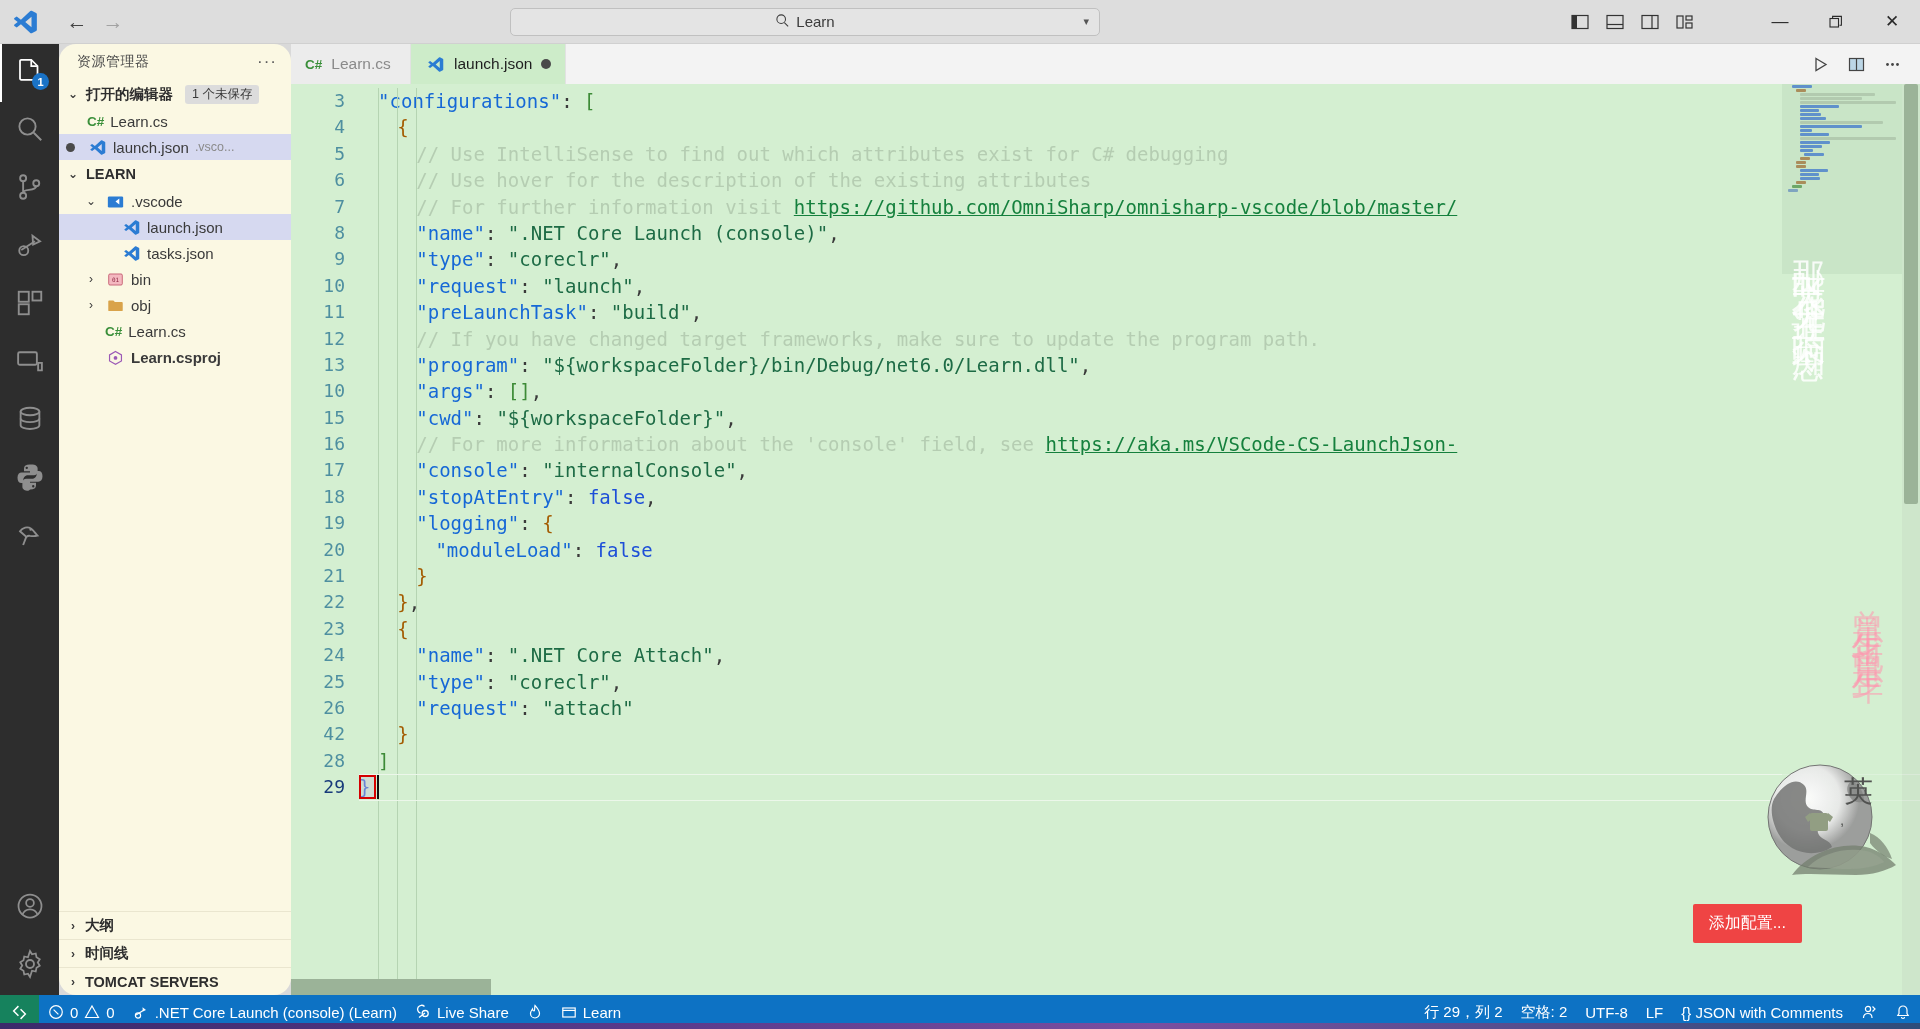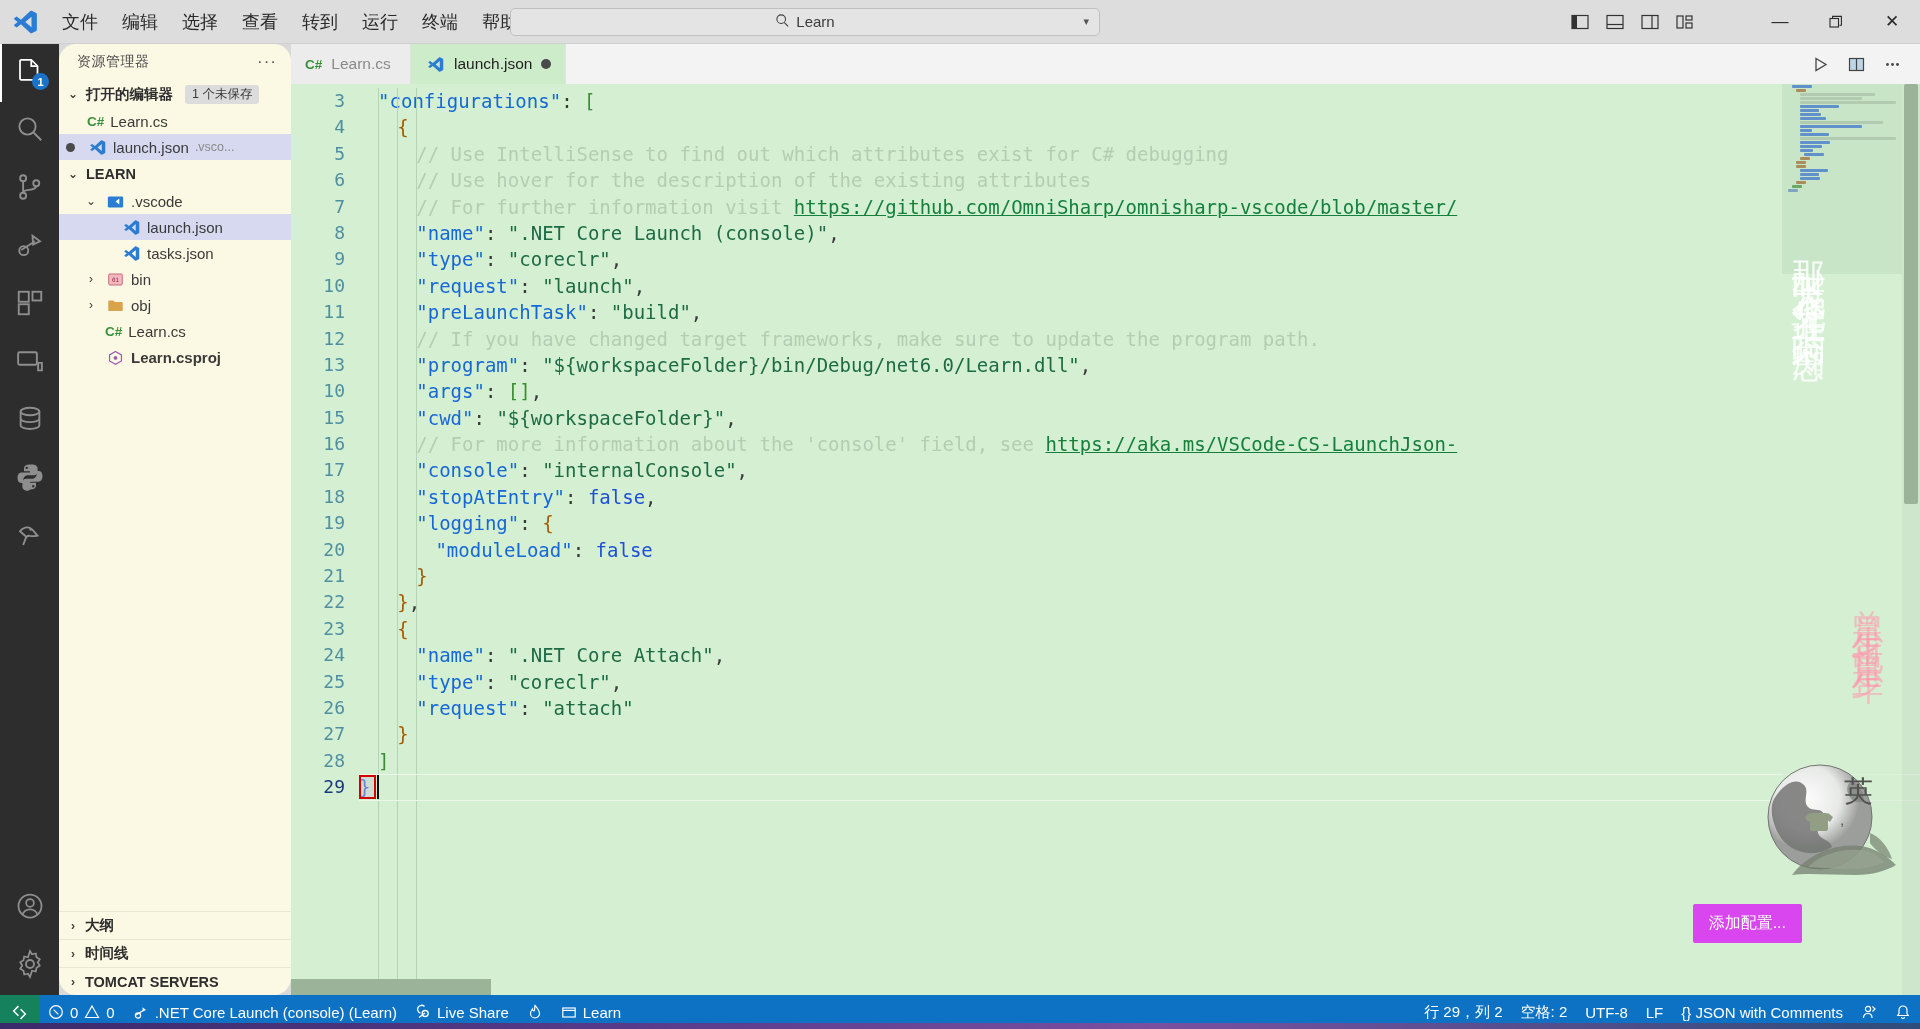--- a/index.html
+++ b/index.html
@@ -162,21 +162,21 @@
     font-family: "DejaVu Serif", "Liberation Serif", serif; pointer-events: none; user-select: none;
     letter-spacing: 8px;
   }
   .vtext.white { color: rgba(255,255,255,.85); font-size: 34px; top: 150px; right: 88px; }
   .vtext.pink  { color: rgba(255,150,175,.55); font-size: 32px; top: 500px; right: 30px; }
 
   .globe-wm { position: absolute; right: 18px; bottom: 100px; width: 150px; height: 140px; opacity: .95; pointer-events:none; }
 
   
   .addcfg {
-    position: absolute; right: 118px; bottom: 52px; background: #d946ef; color: #fff;
+    position: absolute; right: 118px; bottom: 52px; background: #ef4444; color: #fff;
     font-size: 16px; padding: 9px 16px; border: none; border-radius: 2px; cursor: pointer;
   }
 
   
   .hscroll { position: absolute; left: 0; right: 138px; bottom: 0; height: 16px; background: transparent; }
   .hscroll-thumb { height: 16px; width: 200px; background: #9bb398; }
 
   
   .statusbar {
     height: 34px; flex: 0 0 34px; background: #0d72c4; display: flex; align-items: center;
@@ -196,30 +196,20 @@
 <body>
 
 <div id="app">
 
   <div class="titlebar">
     <div class="vscode-logo">
       <svg viewBox="0 0 32 32">
           <path d="M24.3 2.3 29.7 5a1.6 1.6 0 0 1 .9 1.4v19.2a1.6 1.6 0 0 1-.9 1.4l-5.4 2.7a1.6 1.6 0 0 1-1.8-.3L11 18.8l-5.2 4-2.8-2a1 1 0 0 1 0-1.6l4-3.2-4-3.2a1 1 0 0 1 0-1.6l2.8-2 5.2 4L22.5 2.6a1.6 1.6 0 0 1 1.8-.3zM24 9.5 16.3 16 24 22.5z" fill="#2b7cd3"></path>
         </svg>
     </div>
-    <div class="menubar" id="menubar">
-        <div class="menu-item">文件</div>
-        <div class="menu-item">编辑</div>
-        <div class="menu-item">选择</div>
-        <div class="menu-item">查看</div>
-        <div class="menu-item">转到</div>
-        <div class="menu-item">运行</div>
-        <div class="menu-item">终端</div>
-        <div class="menu-item">帮助</div>
-      </div>
 
     <div class="nav-arrows">
       <span class="nav-arrow">←</span>
       <span class="nav-arrow dim">→</span>
     </div>
 
     <div class="searchwrap">
       <div class="searchbox">
         <span>
           <svg width="15" height="15" viewBox="0 0 16 16">
@@ -528,21 +518,21 @@
               <div>17</div>
               <div>18</div>
               <div>19</div>
               <div>20</div>
               <div>21</div>
               <div>22</div>
               <div>23</div>
               <div>24</div>
               <div>25</div>
               <div>26</div>
-              <div>27</div>
+              <div>42</div>
               <div>28</div>
               <div class="cur">29</div>
             </div>
           <div class="codelines" id="codelines"><div class="ln"><span style="display:inline-block;width:19.1px"></span><span class="tok-key">"configurations"</span><span class="tok-punct">: </span><span class="tok-brack">[</span></div><div class="ln"><span style="display:inline-block;width:38.2px"></span><span class="tok-brace">{</span></div><div class="ln"><span style="display:inline-block;width:57.300000000000004px"></span><span class="tok-comment">// Use IntelliSense to find out which attributes exist for C# debugging</span></div><div class="ln"><span style="display:inline-block;width:57.300000000000004px"></span><span class="tok-comment">// Use hover for the description of the existing attributes</span></div><div class="ln"><span style="display:inline-block;width:57.300000000000004px"></span><span class="tok-comment">// For further information visit </span><span class="tok-link">https://github.com/OmniSharp/omnisharp-vscode/blob/master/</span></div><div class="ln"><span style="display:inline-block;width:57.300000000000004px"></span><span class="tok-key">"name"</span><span class="tok-punct">: </span><span class="tok-str">".NET Core Launch (console)"</span><span class="tok-punct">,</span></div><div class="ln"><span style="display:inline-block;width:57.300000000000004px"></span><span class="tok-key">"type"</span><span class="tok-punct">: </span><span class="tok-str">"coreclr"</span><span class="tok-punct">,</span></div><div class="ln"><span style="display:inline-block;width:57.300000000000004px"></span><span class="tok-key">"request"</span><span class="tok-punct">: </span><span class="tok-str">"launch"</span><span class="tok-punct">,</span></div><div class="ln"><span style="display:inline-block;width:57.300000000000004px"></span><span class="tok-key">"preLaunchTask"</span><span class="tok-punct">: </span><span class="tok-str">"build"</span><span class="tok-punct">,</span></div><div class="ln"><span style="display:inline-block;width:57.300000000000004px"></span><span class="tok-comment">// If you have changed target frameworks, make sure to update the program path.</span></div><div class="ln"><span style="display:inline-block;width:57.300000000000004px"></span><span class="tok-key">"program"</span><span class="tok-punct">: </span><span class="tok-str">"${workspaceFolder}/bin/Debug/net6.0/Learn.dll"</span><span class="tok-punct">,</span></div><div class="ln"><span style="display:inline-block;width:57.300000000000004px"></span><span class="tok-key">"args"</span><span class="tok-punct">: </span><span class="tok-brack">[]</span><span class="tok-punct">,</span></div><div class="ln"><span style="display:inline-block;width:57.300000000000004px"></span><span class="tok-key">"cwd"</span><span class="tok-punct">: </span><span class="tok-str">"${workspaceFolder}"</span><span class="tok-punct">,</span></div><div class="ln"><span style="display:inline-block;width:57.300000000000004px"></span><span class="tok-comment">// For more information about the 'console' field, see </span><span class="tok-link">https://aka.ms/VSCode-CS-LaunchJson-</span></div><div class="ln"><span style="display:inline-block;width:57.300000000000004px"></span><span class="tok-key">"console"</span><span class="tok-punct">: </span><span class="tok-str">"internalConsole"</span><span class="tok-punct">,</span></div><div class="ln"><span style="display:inline-block;width:57.300000000000004px"></span><span class="tok-key">"stopAtEntry"</span><span class="tok-punct">: </span><span class="tok-bool">false</span><span class="tok-punct">,</span></div><div class="ln"><span style="display:inline-block;width:57.300000000000004px"></span><span class="tok-key">"logging"</span><span class="tok-punct">: </span><span class="tok-brace">{</span></div><div class="ln"><span style="display:inline-block;width:76.4px"></span><span class="tok-key">"moduleLoad"</span><span class="tok-punct">: </span><span class="tok-bool">false</span></div><div class="ln"><span style="display:inline-block;width:57.300000000000004px"></span><span class="tok-brace">}</span></div><div class="ln"><span style="display:inline-block;width:38.2px"></span><span class="tok-brace">}</span><span class="tok-punct">,</span></div><div class="ln"><span style="display:inline-block;width:38.2px"></span><span class="tok-brace">{</span></div><div class="ln"><span style="display:inline-block;width:57.300000000000004px"></span><span class="tok-key">"name"</span><span class="tok-punct">: </span><span class="tok-str">".NET Core Attach"</span><span class="tok-punct">,</span></div><div class="ln"><span style="display:inline-block;width:57.300000000000004px"></span><span class="tok-key">"type"</span><span class="tok-punct">: </span><span class="tok-str">"coreclr"</span><span class="tok-punct">,</span></div><div class="ln"><span style="display:inline-block;width:57.300000000000004px"></span><span class="tok-key">"request"</span><span class="tok-punct">: </span><span class="tok-str">"attach"</span></div><div class="ln"><span style="display:inline-block;width:38.2px"></span><span class="tok-brace">}</span></div><div class="ln"><span style="display:inline-block;width:19.1px"></span><span class="tok-brack">]</span></div><div class="ln"><span style="display:inline-block;width:0px"></span><span class="tok-bool">}</span></div><div class="indent-guide" style="left: 19.1px; top: 4px;"></div><div class="indent-guide" style="left: 38.2px; top: 4px;"></div><div class="indent-guide" style="left: 57.3px; top: 4px;"></div><div class="curline-border" style="top: 690.4px;"></div><div class="cursor-box" style="left: 0px; top: 691.4px;"></div><div class="cursor-bar" style="left: 18px; top: 691.4px;"></div></div>
         </div>
 
         <div class="minimap">
           <div class="mm-slider"></div>
           <div id="mmlines">
               <div class="mm-line" style="width: 19.95px; background: rgb(91, 143, 214); margin-left: 10px;"></div>

